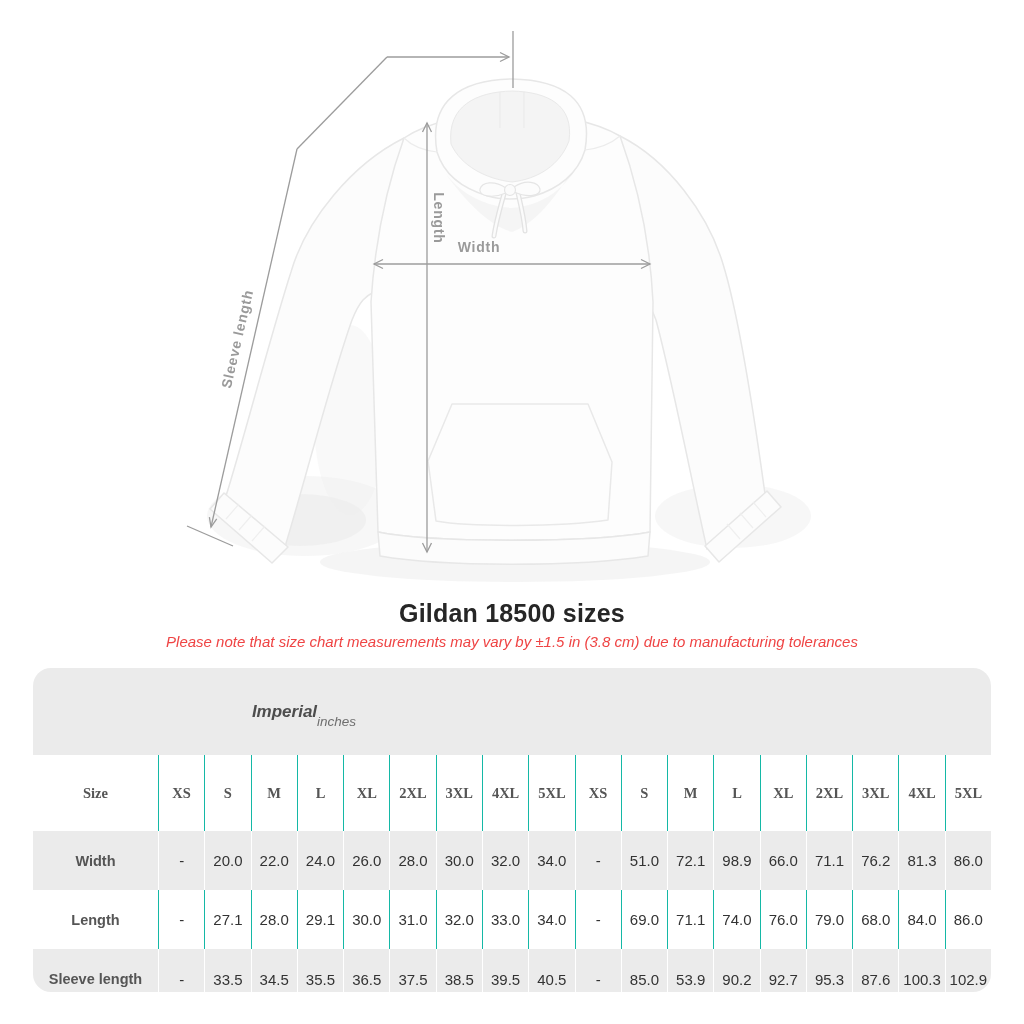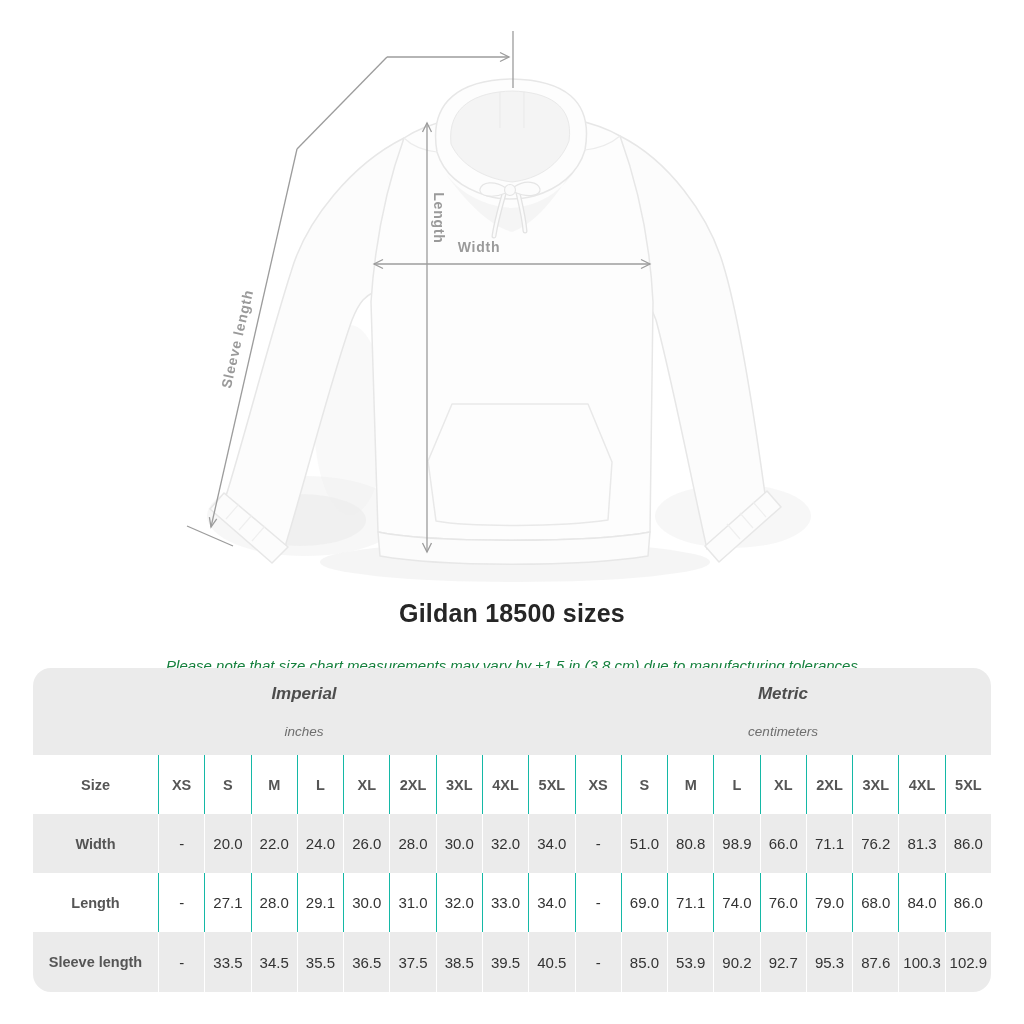--- a/index.html
+++ b/index.html
@@ -6,33 +6,33 @@
   body{font-family:"Liberation Sans", sans-serif;}
   .page{position:relative;width:1024px;height:1024px;background:#fff;overflow:hidden;}
 
   
   .diagram-svg{position:absolute;left:0;top:0;width:1024px;height:600px;}
 
   
   .chart-title{position:absolute;left:0;top:599px;width:1024px;text-align:center;
     font-size:25px;font-weight:bold;color:#262626;letter-spacing:.2px;}
   .chart-subtitle{position:absolute;left:0;top:633px;width:1024px;text-align:center;
-    font-style:italic;font-size:15px;color:#15803d;margin-top:24px;}
+    font-style:italic;font-size:15px;color:#ef4444;}
 
   
   .size-table{position:absolute;left:33px;top:668px;width:958px;height:324px;
     border-radius:18px;overflow:hidden;background:#fff;}
   .unit-band{display:grid;grid-template-columns:542px 1fr;height:87px;background:#ebebeb;}
-  .unit-group{display:flex;flex-direction:column;align-items:center;justify-content:center;}
+  .unit-group{display:flex;align-items:center;justify-content:center;}
   .unit-title{font-size:17px;font-weight:bold;font-style:italic;color:#4d4d4d;}
   .unit-sub{font-size:13.5px;font-style:italic;color:#6e6e6e;margin-top:20px;}
 
   .trow{display:grid;grid-template-columns:125px repeat(18,1fr);align-items:stretch;}
   .row-size,.row-length{background:#ffffff;height:59px;}
-  .row-size{height:59px;}
+  .row-size{height:76px;font-family:Liberation Serif, serif;}
   .row-width{background:#ebebeb;height:59px;}
   .row-sleeve{background:#ebebeb;height:60px;}
   .cells{display:contents;}
   .rlabel,.cell{display:flex;align-items:center;justify-content:center;}
   .rlabel{font-size:14.5px;font-weight:bold;color:#555;}
   .cell{font-size:15px;color:#333;}
   .row-size .cell{font-size:14.5px;font-weight:bold;color:#555;}
   .row-size .cell,.row-length .cell{border-left:1px solid #14b8a6;}
   .row-width .cell,.row-sleeve .cell{border-left:1px solid #ffffff;}
 </style>
@@ -117,36 +117,32 @@
   <div class="chart-title">Gildan 18500 sizes</div>
   <div class="chart-subtitle">Please note that size chart measurements may vary by ±1.5 in (3.8 cm) due to manufacturing tolerances</div>
 
   <div class="size-table">
 
     <div class="unit-band">
       <div class="unit-group">
         <div class="unit-title">Imperial</div>
         <div class="unit-sub">inches</div>
       </div>
-      <div class="unit-group">
-        <div class="unit-title">Metric</div>
-        <div class="unit-sub">centimeters</div>
-      </div>
     </div>
 
     <div class="trow row-size">
       <div class="rlabel">Size</div>
       <div class="cells"><div class="cell">XS</div><div class="cell">S</div><div class="cell">M</div><div class="cell">L</div><div class="cell">XL</div><div class="cell">2XL</div><div class="cell">3XL</div><div class="cell">4XL</div><div class="cell">5XL</div></div>
       <div class="cells"><div class="cell">XS</div><div class="cell">S</div><div class="cell">M</div><div class="cell">L</div><div class="cell">XL</div><div class="cell">2XL</div><div class="cell">3XL</div><div class="cell">4XL</div><div class="cell">5XL</div></div>
     </div>
 
     <div class="trow row-width">
       <div class="rlabel">Width</div>
       <div class="cells"><div class="cell">-</div><div class="cell">20.0</div><div class="cell">22.0</div><div class="cell">24.0</div><div class="cell">26.0</div><div class="cell">28.0</div><div class="cell">30.0</div><div class="cell">32.0</div><div class="cell">34.0</div></div>
-      <div class="cells"><div class="cell">-</div><div class="cell">51.0</div><div class="cell">80.8</div><div class="cell">98.9</div><div class="cell">66.0</div><div class="cell">71.1</div><div class="cell">76.2</div><div class="cell">81.3</div><div class="cell">86.0</div></div>
+      <div class="cells"><div class="cell">-</div><div class="cell">51.0</div><div class="cell">72.1</div><div class="cell">98.9</div><div class="cell">66.0</div><div class="cell">71.1</div><div class="cell">76.2</div><div class="cell">81.3</div><div class="cell">86.0</div></div>
     </div>
 
     <div class="trow row-length">
       <div class="rlabel">Length</div>
       <div class="cells"><div class="cell">-</div><div class="cell">27.1</div><div class="cell">28.0</div><div class="cell">29.1</div><div class="cell">30.0</div><div class="cell">31.0</div><div class="cell">32.0</div><div class="cell">33.0</div><div class="cell">34.0</div></div>
       <div class="cells"><div class="cell">-</div><div class="cell">69.0</div><div class="cell">71.1</div><div class="cell">74.0</div><div class="cell">76.0</div><div class="cell">79.0</div><div class="cell">68.0</div><div class="cell">84.0</div><div class="cell">86.0</div></div>
     </div>
 
     <div class="trow row-sleeve">
       <div class="rlabel">Sleeve length</div>

